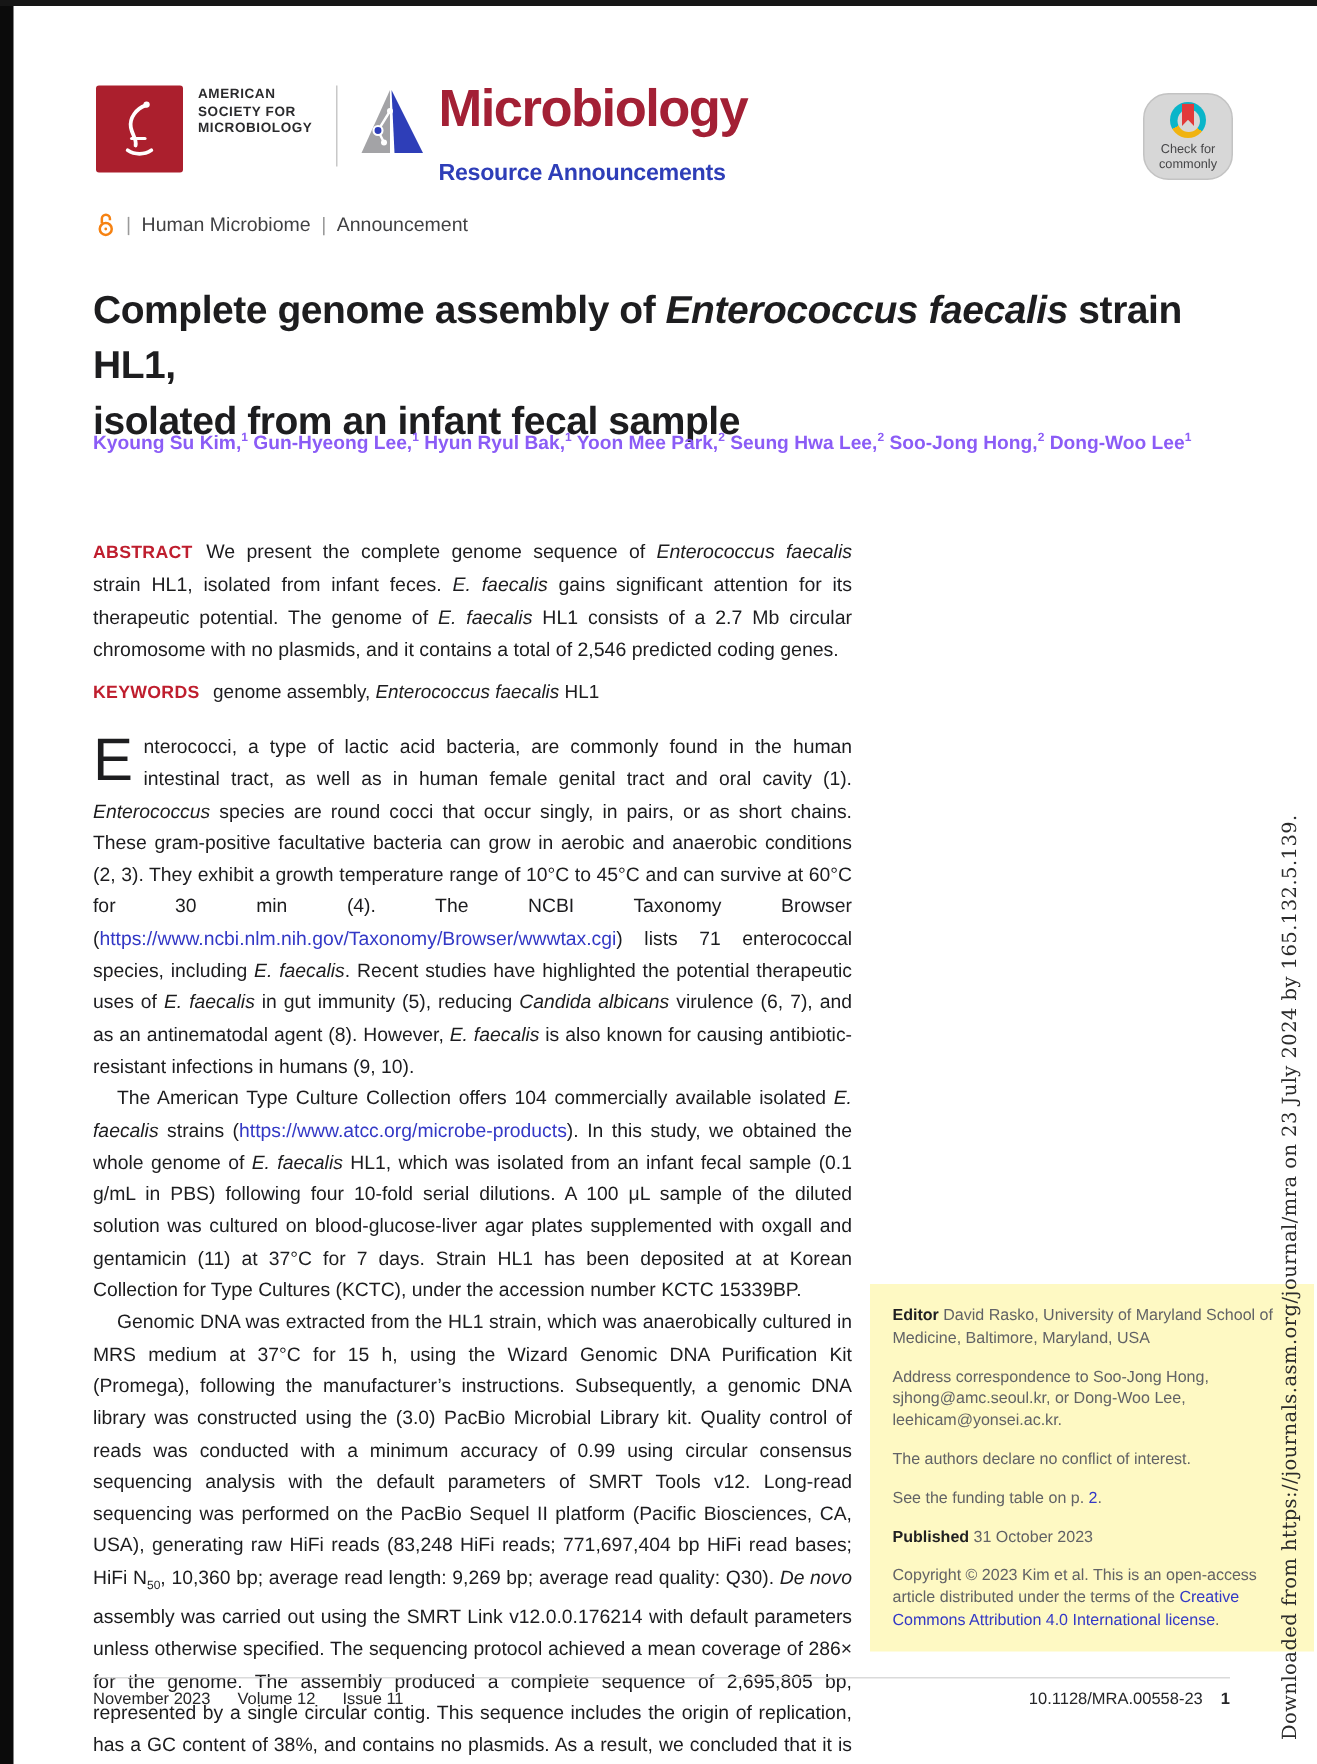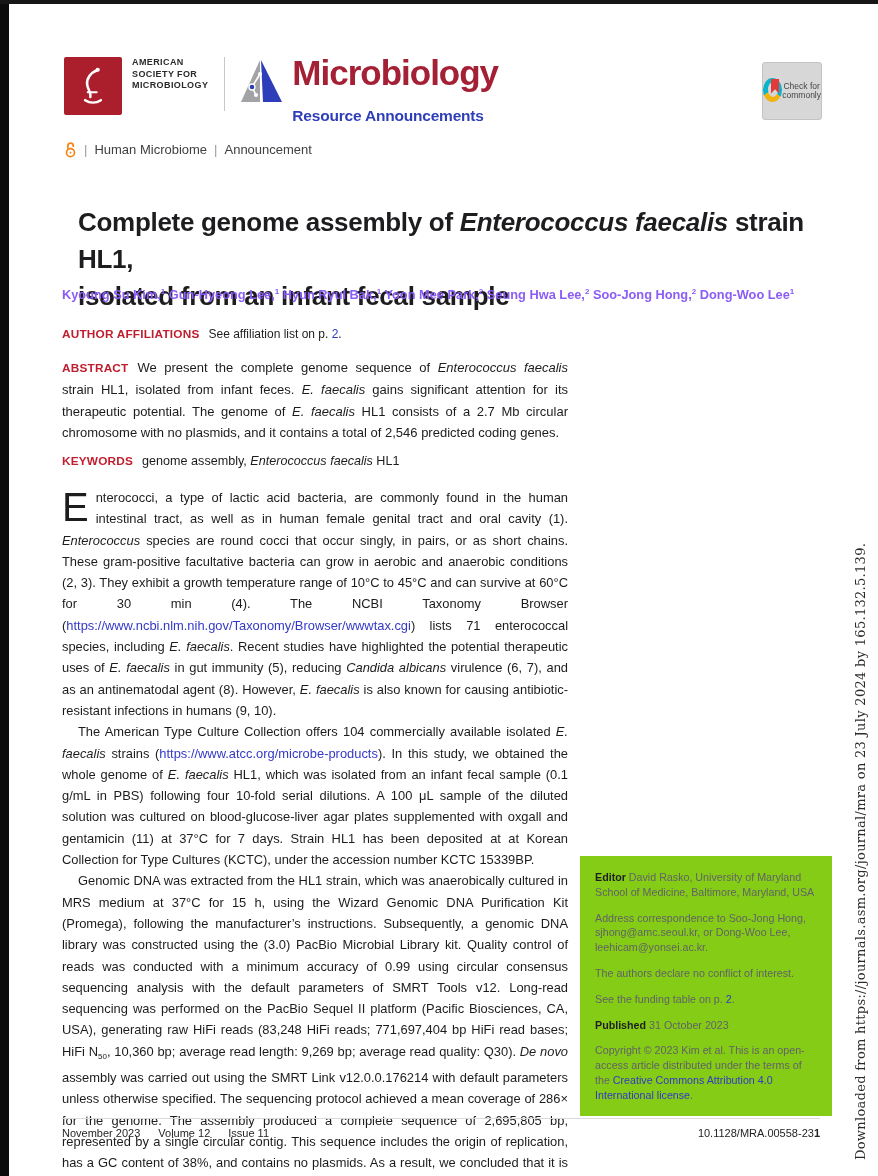--- a/index.html
+++ b/index.html
@@ -11,21 +11,21 @@
   
   .header{position:absolute;left:64px;top:57px;display:flex;align-items:flex-start;}
   .asm-box{width:58px;height:58px;background:#ab1f2d;border-radius:2px;display:flex;align-items:center;justify-content:center;flex:0 0 auto;}
   .asm-text{margin-left:10px;font-size:9px;font-weight:bold;letter-spacing:.4px;line-height:11.5px;color:#2a2a2c;}
   .hdr-divider{width:1px;height:54px;background:#c8c8c8;margin:0 14px 0 16px;}
   .tri-logo{margin-right:9px;display:flex;}
   .j-title{font-size:35px;font-weight:bold;color:#a32035;letter-spacing:-1px;line-height:32px;}
   .j-sub{font-size:15.5px;font-weight:bold;color:#2e3eb8;letter-spacing:-.2px;margin-top:18px;}
 
   .check-badge{position:absolute;left:762px;top:62px;width:60px;height:58px;background:#d7d7d7;
-    border:1px solid #c3c3c3;border-radius:3px;display:flex;flex-direction:row;align-items:center;
+    border:1px solid #c3c3c3;border-radius:17px;display:flex;flex-direction:column;align-items:center;
     justify-content:center;box-sizing:border-box;cursor:pointer;}
   .cm-ring{position:relative;width:24px;height:24px;border-radius:50%;
     background:conic-gradient(from 130deg,#f0b310 0 110deg,#0ab5c9 110deg 360deg);margin-bottom:3px;}
   .cm-ring::after{content:"";position:absolute;inset:4.5px;border-radius:50%;background:#d7d7d7;}
   .cm-flag{position:absolute;left:8px;top:1px;width:8px;height:15px;background:#e23a3a;
     clip-path:polygon(0 0,100% 0,100% 100%,50% 72%,0 100%);z-index:2;}
   .check-label{font-size:8.5px;line-height:9.5px;color:#454547;text-align:center;}
 
   
   .breadcrumb{position:absolute;left:64px;top:141px;display:flex;align-items:center;gap:7px;
@@ -50,31 +50,31 @@
 
   
   .seg-i{font-style:italic;}
   .seg-b{font-weight:bold;color:#1f1f21;}
   .seg-sup{font-size:8px;vertical-align:5px;}
   .seg-sub{font-size:8px;vertical-align:-3px;}
   .seg-link{color:#3338c6;cursor:pointer;}
   .seg-label{color:#bf1e2e;font-weight:bold;font-size:11.8px;margin-right:9px;letter-spacing:.2px;}
 
   
-  .sidebar{position:absolute;left:580px;top:856px;width:252px;box-sizing:border-box;background:#84cc16;
+  .sidebar{position:absolute;left:580px;top:856px;width:296px;box-sizing:border-box;background:#fef9c3;
     padding:14px 15px 13px 15px;font-size:10.7px;line-height:14.8px;color:#626366;}
   .sidebar .blk{margin-bottom:11px;}
   .sidebar .blk:last-child{margin-bottom:0;}
 
   
   .footer-rule{position:absolute;left:62px;top:1118px;width:758px;height:1px;background:#dadada;}
   .footer{position:absolute;left:62px;top:1127px;width:758px;display:flex;justify-content:space-between;
     font-size:11px;color:#252527;}
   .footer-left{display:flex;gap:18px;}
-  .footer-right{display:flex;}
+  .footer-right{display:flex;gap:12px;}
   .footer-page{font-weight:bold;}
 
   
   .watermark{position:absolute;right:10px;top:372px;height:788px;writing-mode:vertical-rl;
     transform:rotate(180deg);font-family:"DejaVu Serif","Liberation Serif",serif;font-size:13px;
     letter-spacing:.3px;color:#2b2b2b;white-space:nowrap;}
 </style>
 </head>
 <body>
 
@@ -132,23 +132,22 @@
         <circle cx="7" cy="12.4" r="4.3"></circle>
         <circle cx="7" cy="12.4" r="1" fill="#f68212" stroke="none"></circle>
       </svg>
     </span>
     <span class="bc-sep">|</span>
     <span>Human Microbiome</span>
     <span class="bc-sep">|</span>
     <span>Announcement</span>
   </div>
 
-  <h1 class="title" style="margin:16px;"><span>Complete genome assembly of </span><span class="seg-i">Enterococcus faecalis</span><span> strain HL1,</span><br><span>isolated from an infant fecal sample</span></h1>
+  <h1 class="title" style="margin:0;"><span>Complete genome assembly of </span><span class="seg-i">Enterococcus faecalis</span><span> strain HL1,</span><br><span>isolated from an infant fecal sample</span></h1>
   <div class="authors"><span>Kyoung Su Kim,</span><span class="seg-sup">1</span><span> Gun-Hyeong Lee,</span><span class="seg-sup">1</span><span> Hyun Ryul Bak,</span><span class="seg-sup">1</span><span> Yoon Mee Park,</span><span class="seg-sup">2</span><span> Seung Hwa Lee,</span><span class="seg-sup">2</span><span> Soo-Jong Hong,</span><span class="seg-sup">2</span><span> Dong-Woo Lee</span><span class="seg-sup">1</span></div>
-  <div class="affiliations"><span class="seg-label">AUTHOR AFFILIATIONS</span><span>See affiliation list on p. </span><span class="seg-link">2</span><span>.</span></div>
 
   <div class="abstract"><span class="seg-label">ABSTRACT</span><span>We present the complete genome sequence of </span><span class="seg-i">Enterococcus faecalis</span><span> strain HL1, isolated from infant feces. </span><span class="seg-i">E. faecalis</span><span> gains significant attention for its therapeutic potential. The genome of </span><span class="seg-i">E. faecalis</span><span> HL1 consists of a 2.7 Mb circular chromosome with no plasmids, and it contains a total of 2,546 predicted coding genes.</span></div>
   <div class="keywords"><span class="seg-label">KEYWORDS</span><span>genome assembly, </span><span class="seg-i">Enterococcus faecalis</span><span> HL1</span></div>
 
   <div class="bodycol">
     <p><span class="dropcap">E</span><span><span>nterococci, a type of lactic acid bacteria, are commonly found in the human intestinal tract, as well as in human female genital tract and oral cavity (1). </span><span class="seg-i">Enterococcus</span><span> species are round cocci that occur singly, in pairs, or as short chains. These gram-positive facultative bacteria can grow in aerobic and anaerobic conditions (2, 3). They exhibit a growth temperature range of 10°C to 45°C and can survive at 60°C for 30 min (4). The NCBI Taxonomy Browser (</span><span class="seg-link">https://www.ncbi.nlm.nih.gov/Taxonomy/Browser/wwwtax.cgi</span><span>) lists 71 enterococcal species, including </span><span class="seg-i">E. faecalis</span><span>. Recent studies have highlighted the potential therapeutic uses of </span><span class="seg-i">E. faecalis</span><span> in gut immunity (5), reducing </span><span class="seg-i">Candida albicans</span><span> virulence (6, 7), and as an antinematodal agent (8). However, </span><span class="seg-i">E. faecalis</span><span> is also known for causing antibiotic-resistant infections in humans (9, 10).</span></span></p>
     <p class="indent"><span>The American Type Culture Collection offers 104 commercially available isolated </span><span class="seg-i">E. faecalis</span><span> strains (</span><span class="seg-link">https://www.atcc.org/microbe-products</span><span>). In this study, we obtained the whole genome of </span><span class="seg-i">E. faecalis</span><span> HL1, which was isolated from an infant fecal sample (0.1 g/mL in PBS) following four 10-fold serial dilutions. A 100 μL sample of the diluted solution was cultured on blood-glucose-liver agar plates supplemented with oxgall and gentamicin (11) at 37°C for 7 days. Strain HL1 has been deposited at at Korean Collection for Type Cultures (KCTC), under the accession number KCTC 15339BP.</span></p>
     <p class="indent"><span>Genomic DNA was extracted from the HL1 strain, which was anaerobically cultured in MRS medium at 37°C for 15 h, using the Wizard Genomic DNA Purification Kit (Promega), following the manufacturer’s instructions. Subsequently, a genomic DNA library was constructed using the (3.0) PacBio Microbial Library kit. Quality control of reads was conducted with a minimum accuracy of 0.99 using circular consensus sequencing analysis with the default parameters of SMRT Tools v12. Long-read sequencing was performed on the PacBio Sequel II platform (Pacific Biosciences, CA, USA), generating raw HiFi reads (83,248 HiFi reads; 771,697,404 bp HiFi read bases; HiFi N</span><span class="seg-sub">50</span><span>, 10,360 bp; average read length: 9,269 bp; average read quality: Q30). </span><span class="seg-i">De novo</span><span> assembly was carried out using the SMRT Link v12.0.0.176214 with default parameters unless otherwise specified. The sequencing protocol achieved a mean coverage of 286× for the genome. The assembly produced a complete sequence of 2,695,805 bp, represented by a single circular contig. This sequence includes the origin of replication, has a GC content of 38%, and contains no plasmids. As a result, we concluded that it is the complete sequence. Gene prediction and annotation were performed using the NCBI Prokaryotic Genome Annotation Pipeline v6.5 with default parameters unless otherwise specified (12). The genome was predicted to contain 2,546 genes, including 2,472 coding DNA sequences,</span></p>
   </div>
 

